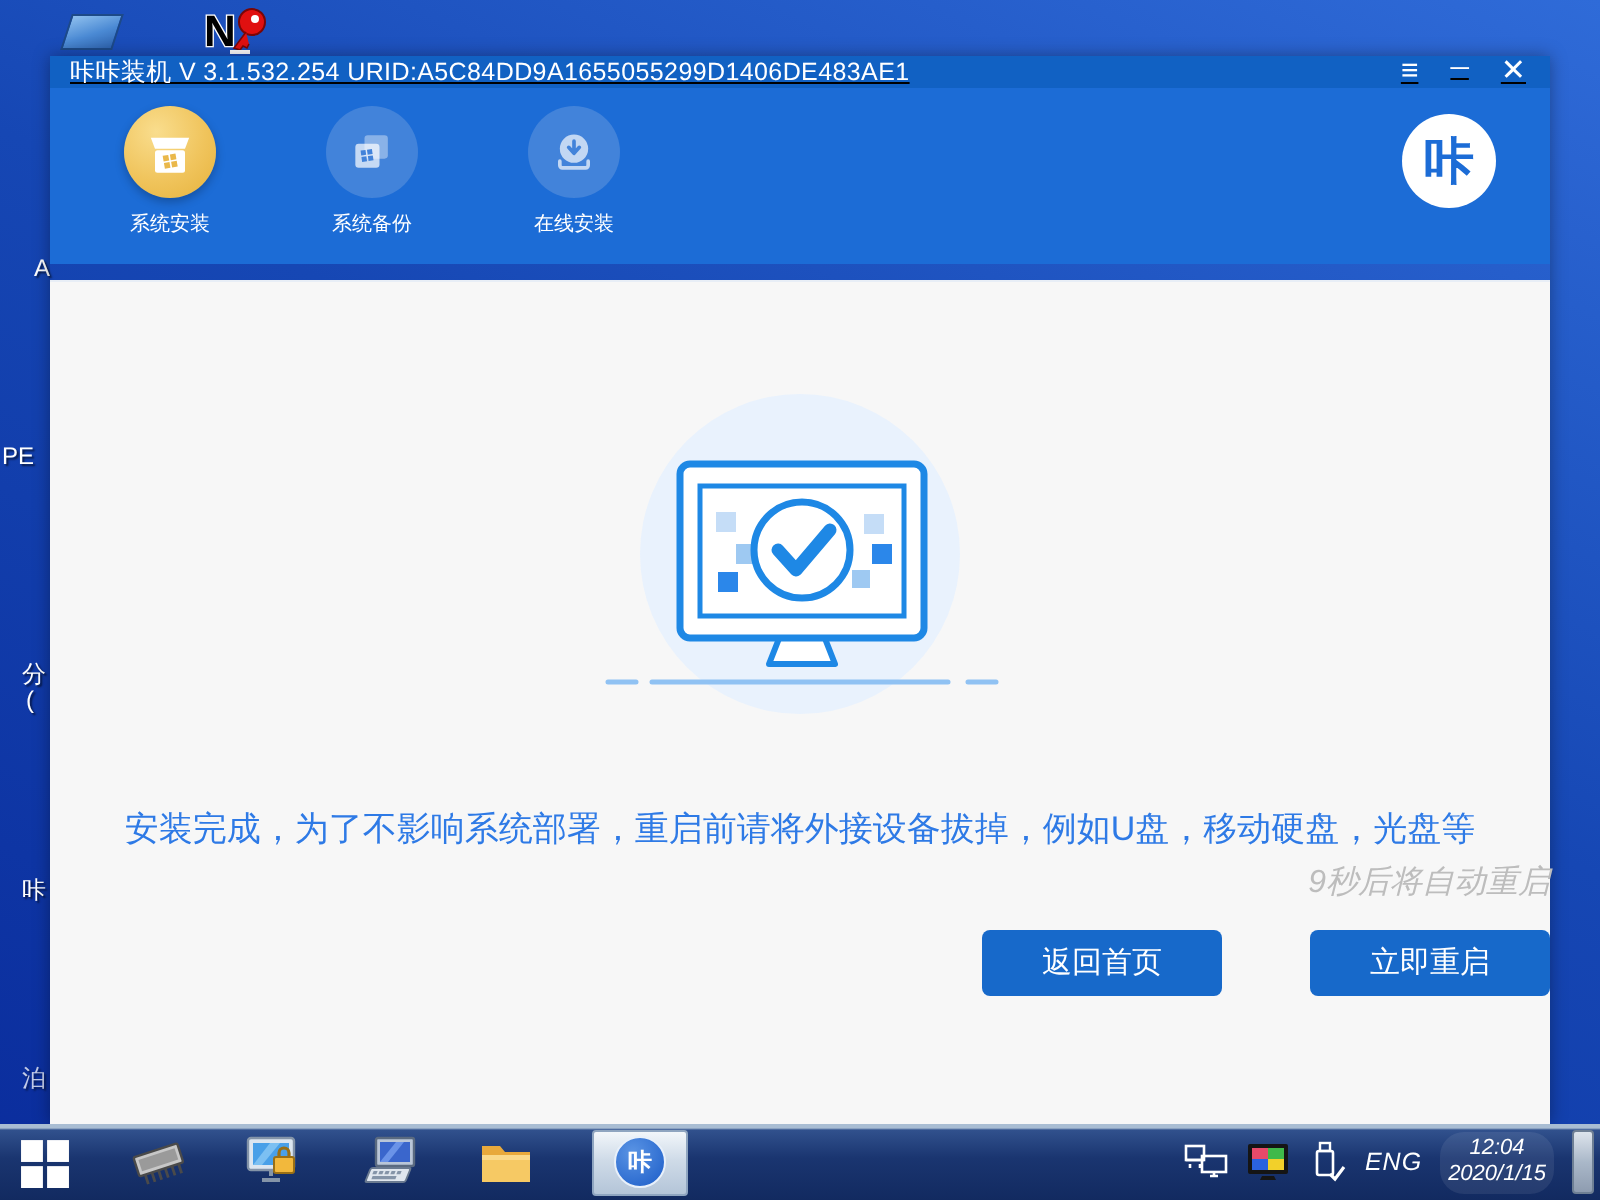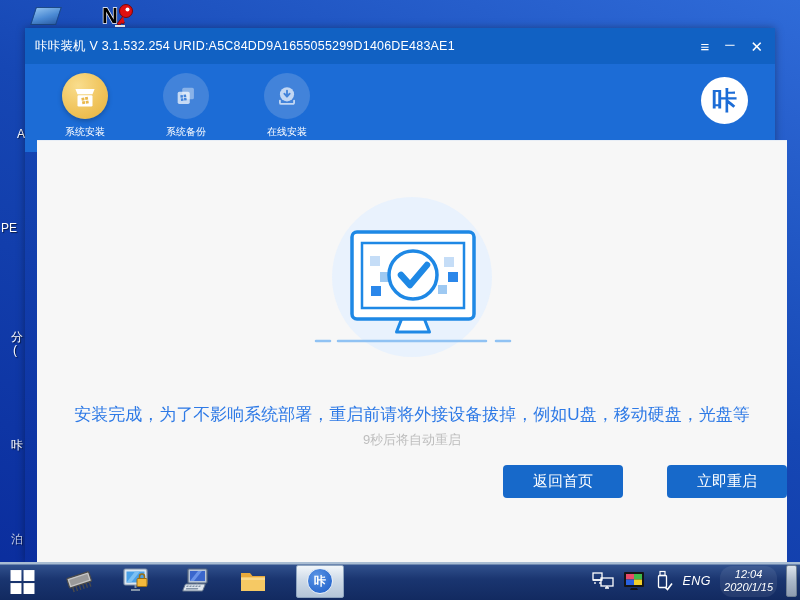--- a/index.html
+++ b/index.html
@@ -11,22 +11,22 @@
   
   .dt-screen { position:absolute; left:33px; top:7px; width:26px; height:18px;
     background:linear-gradient(160deg,#8fc0ee 0%,#4b8ad4 55%,#2e63ae 100%);
     border:1px solid #1d4a88; transform:skewX(-18deg); }
   .dt-nkey { position:absolute; left:101px; top:2px; }
   .frag { position:absolute; color:#fff; font-size:12px; text-shadow:1px 1px 1px rgba(0,0,0,.6); }
 
   
   .win { position:absolute; left:25px; top:28px; width:750px; height:534px;
     box-shadow:0 0 8px rgba(0,0,0,.35); }
-  .titlebar { position:relative; height:36px; background:#1161c3; display:flex;
-    align-items:center; padding:0 12px 0 10px; }
+  .titlebar { position:relative; height:16px; background:#1161c3; display:flex;
+    align-items:flex-start; padding:0 12px 0 10px;text-decoration:underline; }
   .title { color:#fff; font-size:12.5px; letter-spacing:.2px; white-space:nowrap; }
   .controls { margin-left:auto; display:flex; align-items:center; gap:16px; color:#fff; }
   .ctl { font-size:15px; line-height:15px; cursor:pointer; }
   .ctl.min { font-size:13px; position:relative; top:-2px; }
 
   .navbar { position:relative; height:88px; background:#1c6cd6; }
   .nav-items { position:absolute; left:22px; top:9px; display:flex; gap:25px; }
   .nav-item { width:76px; text-align:center; cursor:pointer; }
   .nav-circle { width:46px; height:46px; border-radius:50%; margin:0 auto;
     background:#4283da; display:flex; align-items:center; justify-content:center; }
@@ -34,27 +34,27 @@
     background:radial-gradient(circle at 35% 28%,#f9dd8d 0%,#f0c45c 55%,#e6b23c 100%);
     box-shadow:0 2px 5px rgba(0,0,0,.25); }
   .nav-label { margin-top:6px; color:#fff; font-size:10px; }
   .brand { position:absolute; right:27px; top:13px; display:flex; align-items:center; gap:12px; }
   .brand-circle { width:47px; height:47px; border-radius:50%; background:#fff;
     color:#1c6cd6; font-size:25px; font-weight:bold; display:flex; align-items:center;
     justify-content:center; }
   .brand-name { color:#fff; font-size:28px; font-weight:bold; letter-spacing:2px; line-height:30px; }
   .brand-site { color:#fff; font-size:13.5px; font-weight:bold; letter-spacing:1.2px; line-height:17px; }
 
-  .content { position:absolute; top:112px; left:12px; width:750px; height:452px;
+  .content { position:absolute; top:112px; left:0; width:750px; height:452px;
     background:#f7f7f7; border-top:1px solid #e8eef6; }
   .illus { position:absolute; left:265px; top:50px; }
   .message { position:absolute; top:262px; width:100%; text-align:center;
     color:#2e7ae6; font-size:17px; }
-  .countdown { position:absolute; top:290px; width:100%; text-align:center;
-    color:#bdbdbd; font-size:13px; }
+  .countdown { position:absolute; top:290px; width:100%; text-align:right;
+    color:#bdbdbd; font-size:16px;font-style:italic; }
   .btn-row { position:absolute; top:324px; width:100%; display:flex;
     justify-content:flex-end; gap:44px; }
   .btn { width:120px; height:33px; background:#1769ca; color:#fff; border:none;
     border-radius:4px; font-size:15px; font-family:inherit; cursor:pointer; }
 
   
   .taskbar { position:absolute; left:0; bottom:0; width:800px; height:38px;
     background:linear-gradient(180deg,#a9bdd3 0,#a9bdd3 2px,#31518d 3px,#1a3570 45%,#122a60 100%); }
   .tb-left { position:absolute; left:10px; top:0; height:38px; display:flex;
     align-items:center; gap:29px; }

